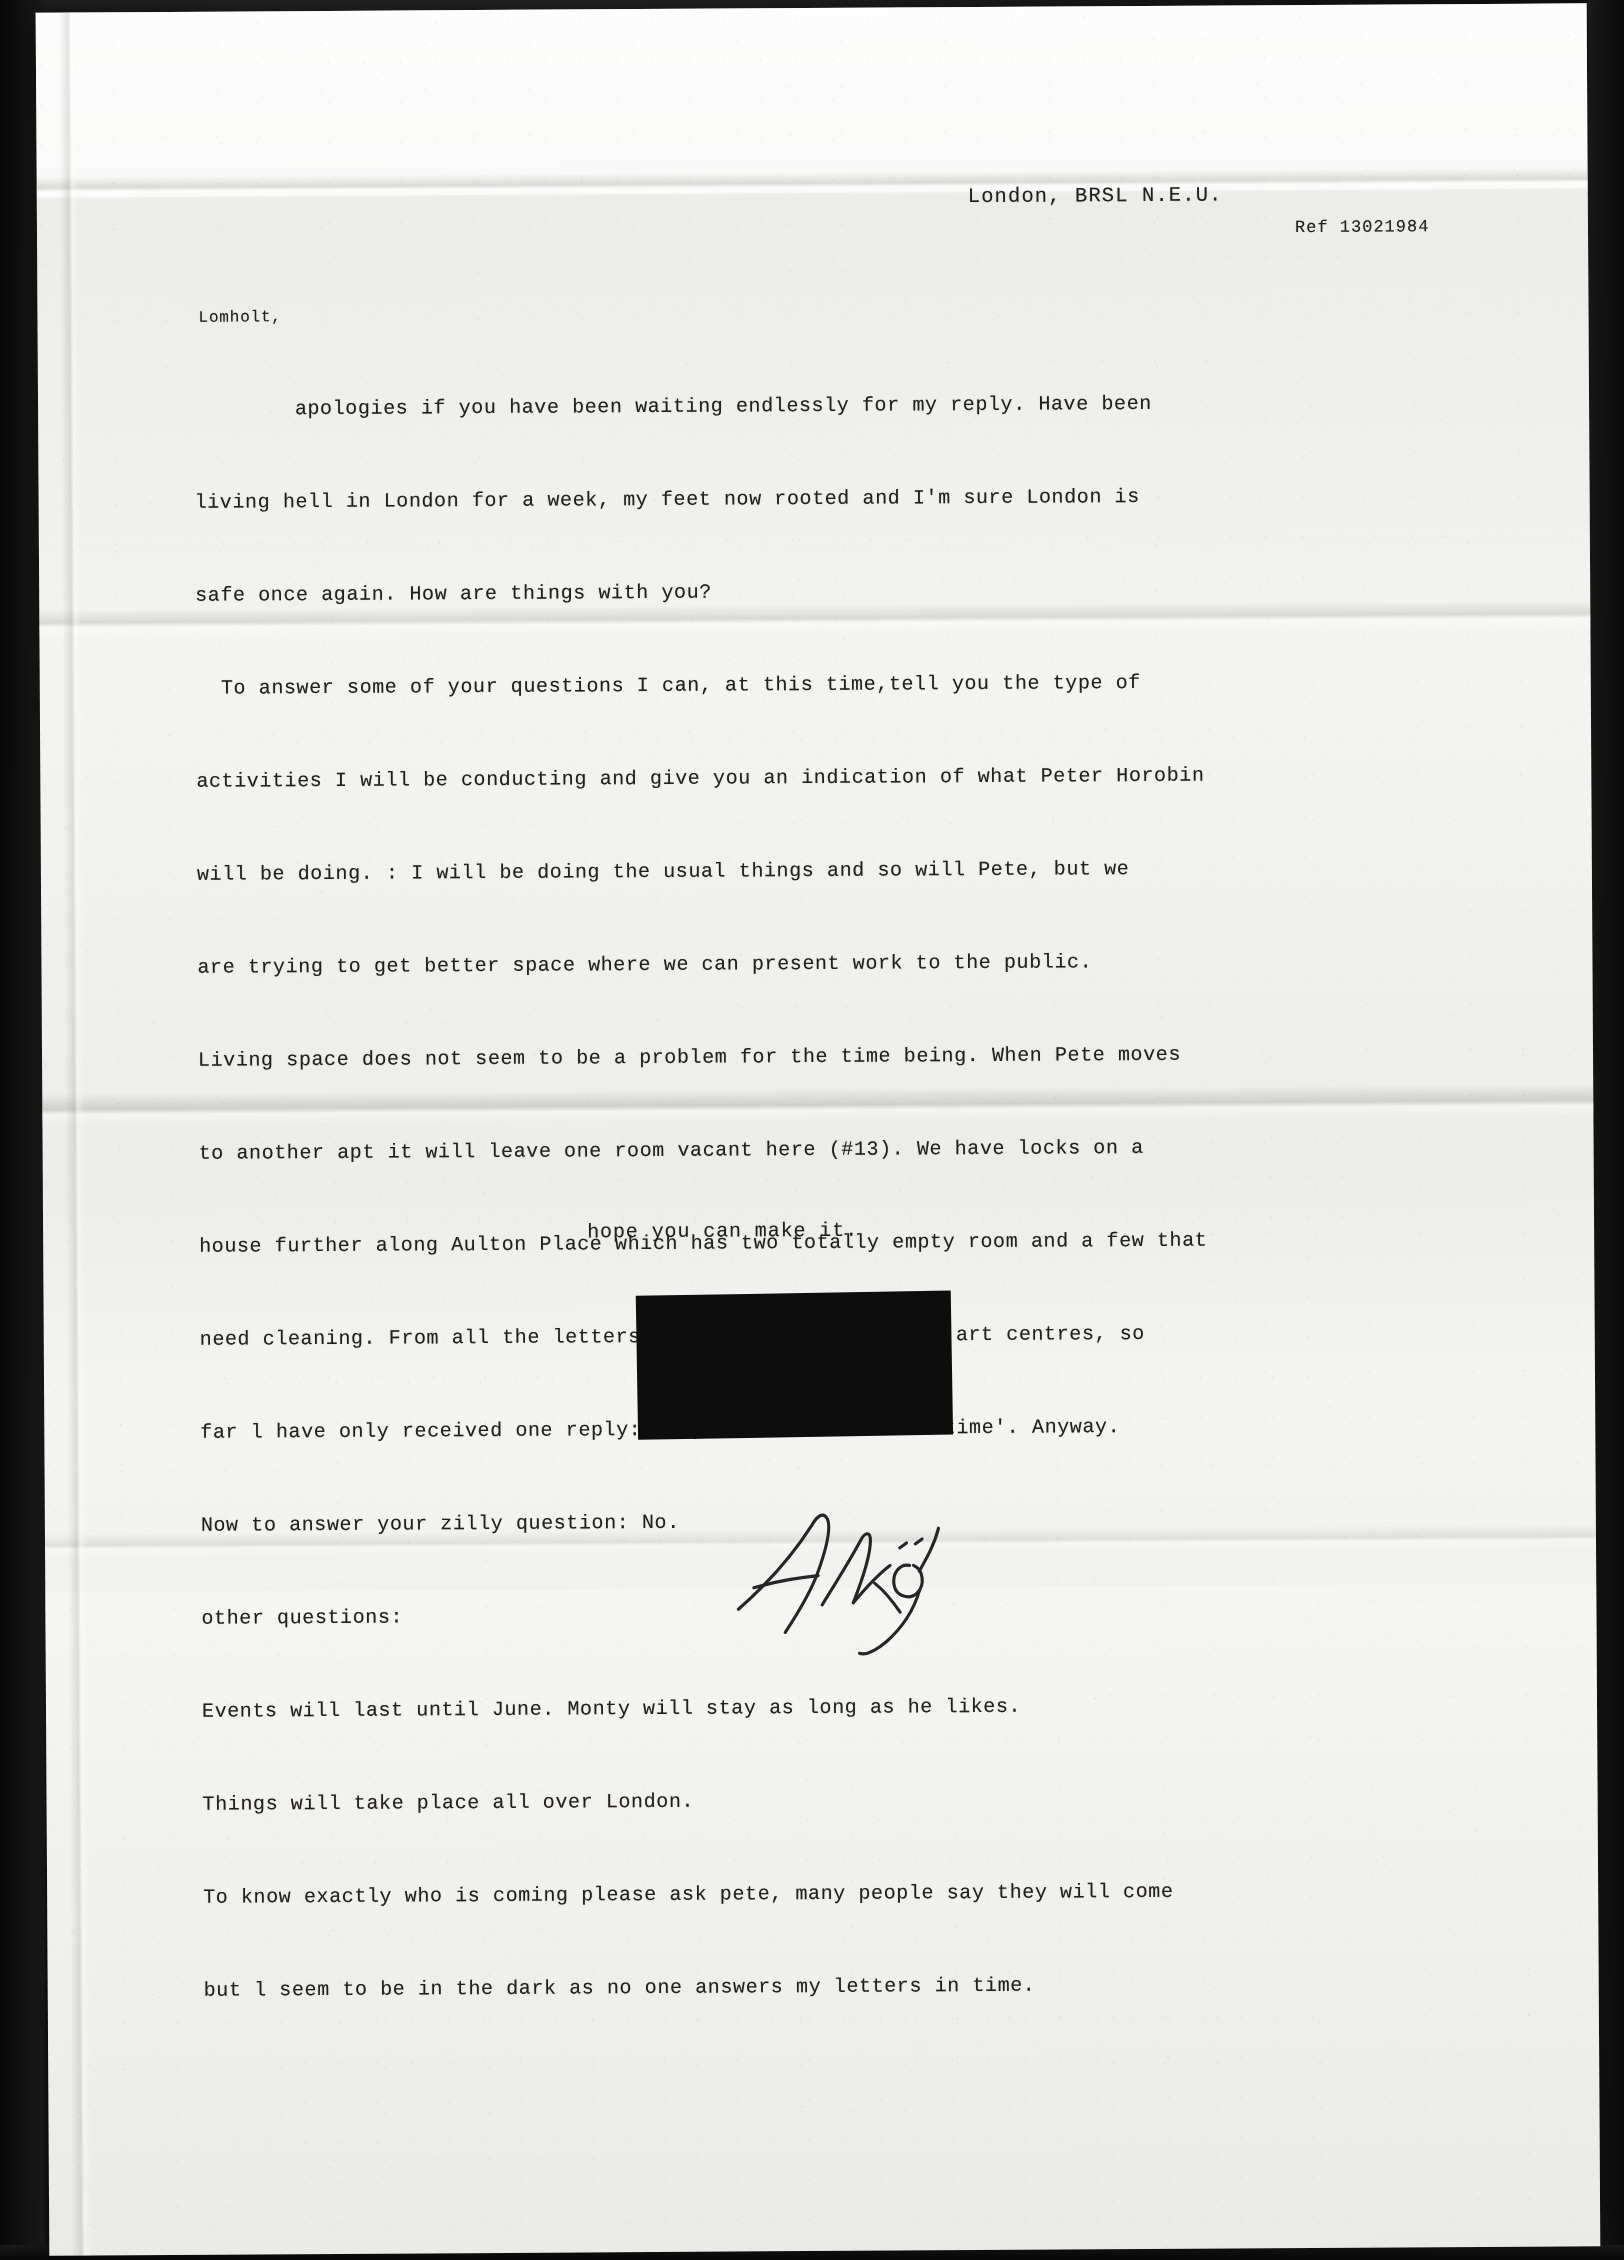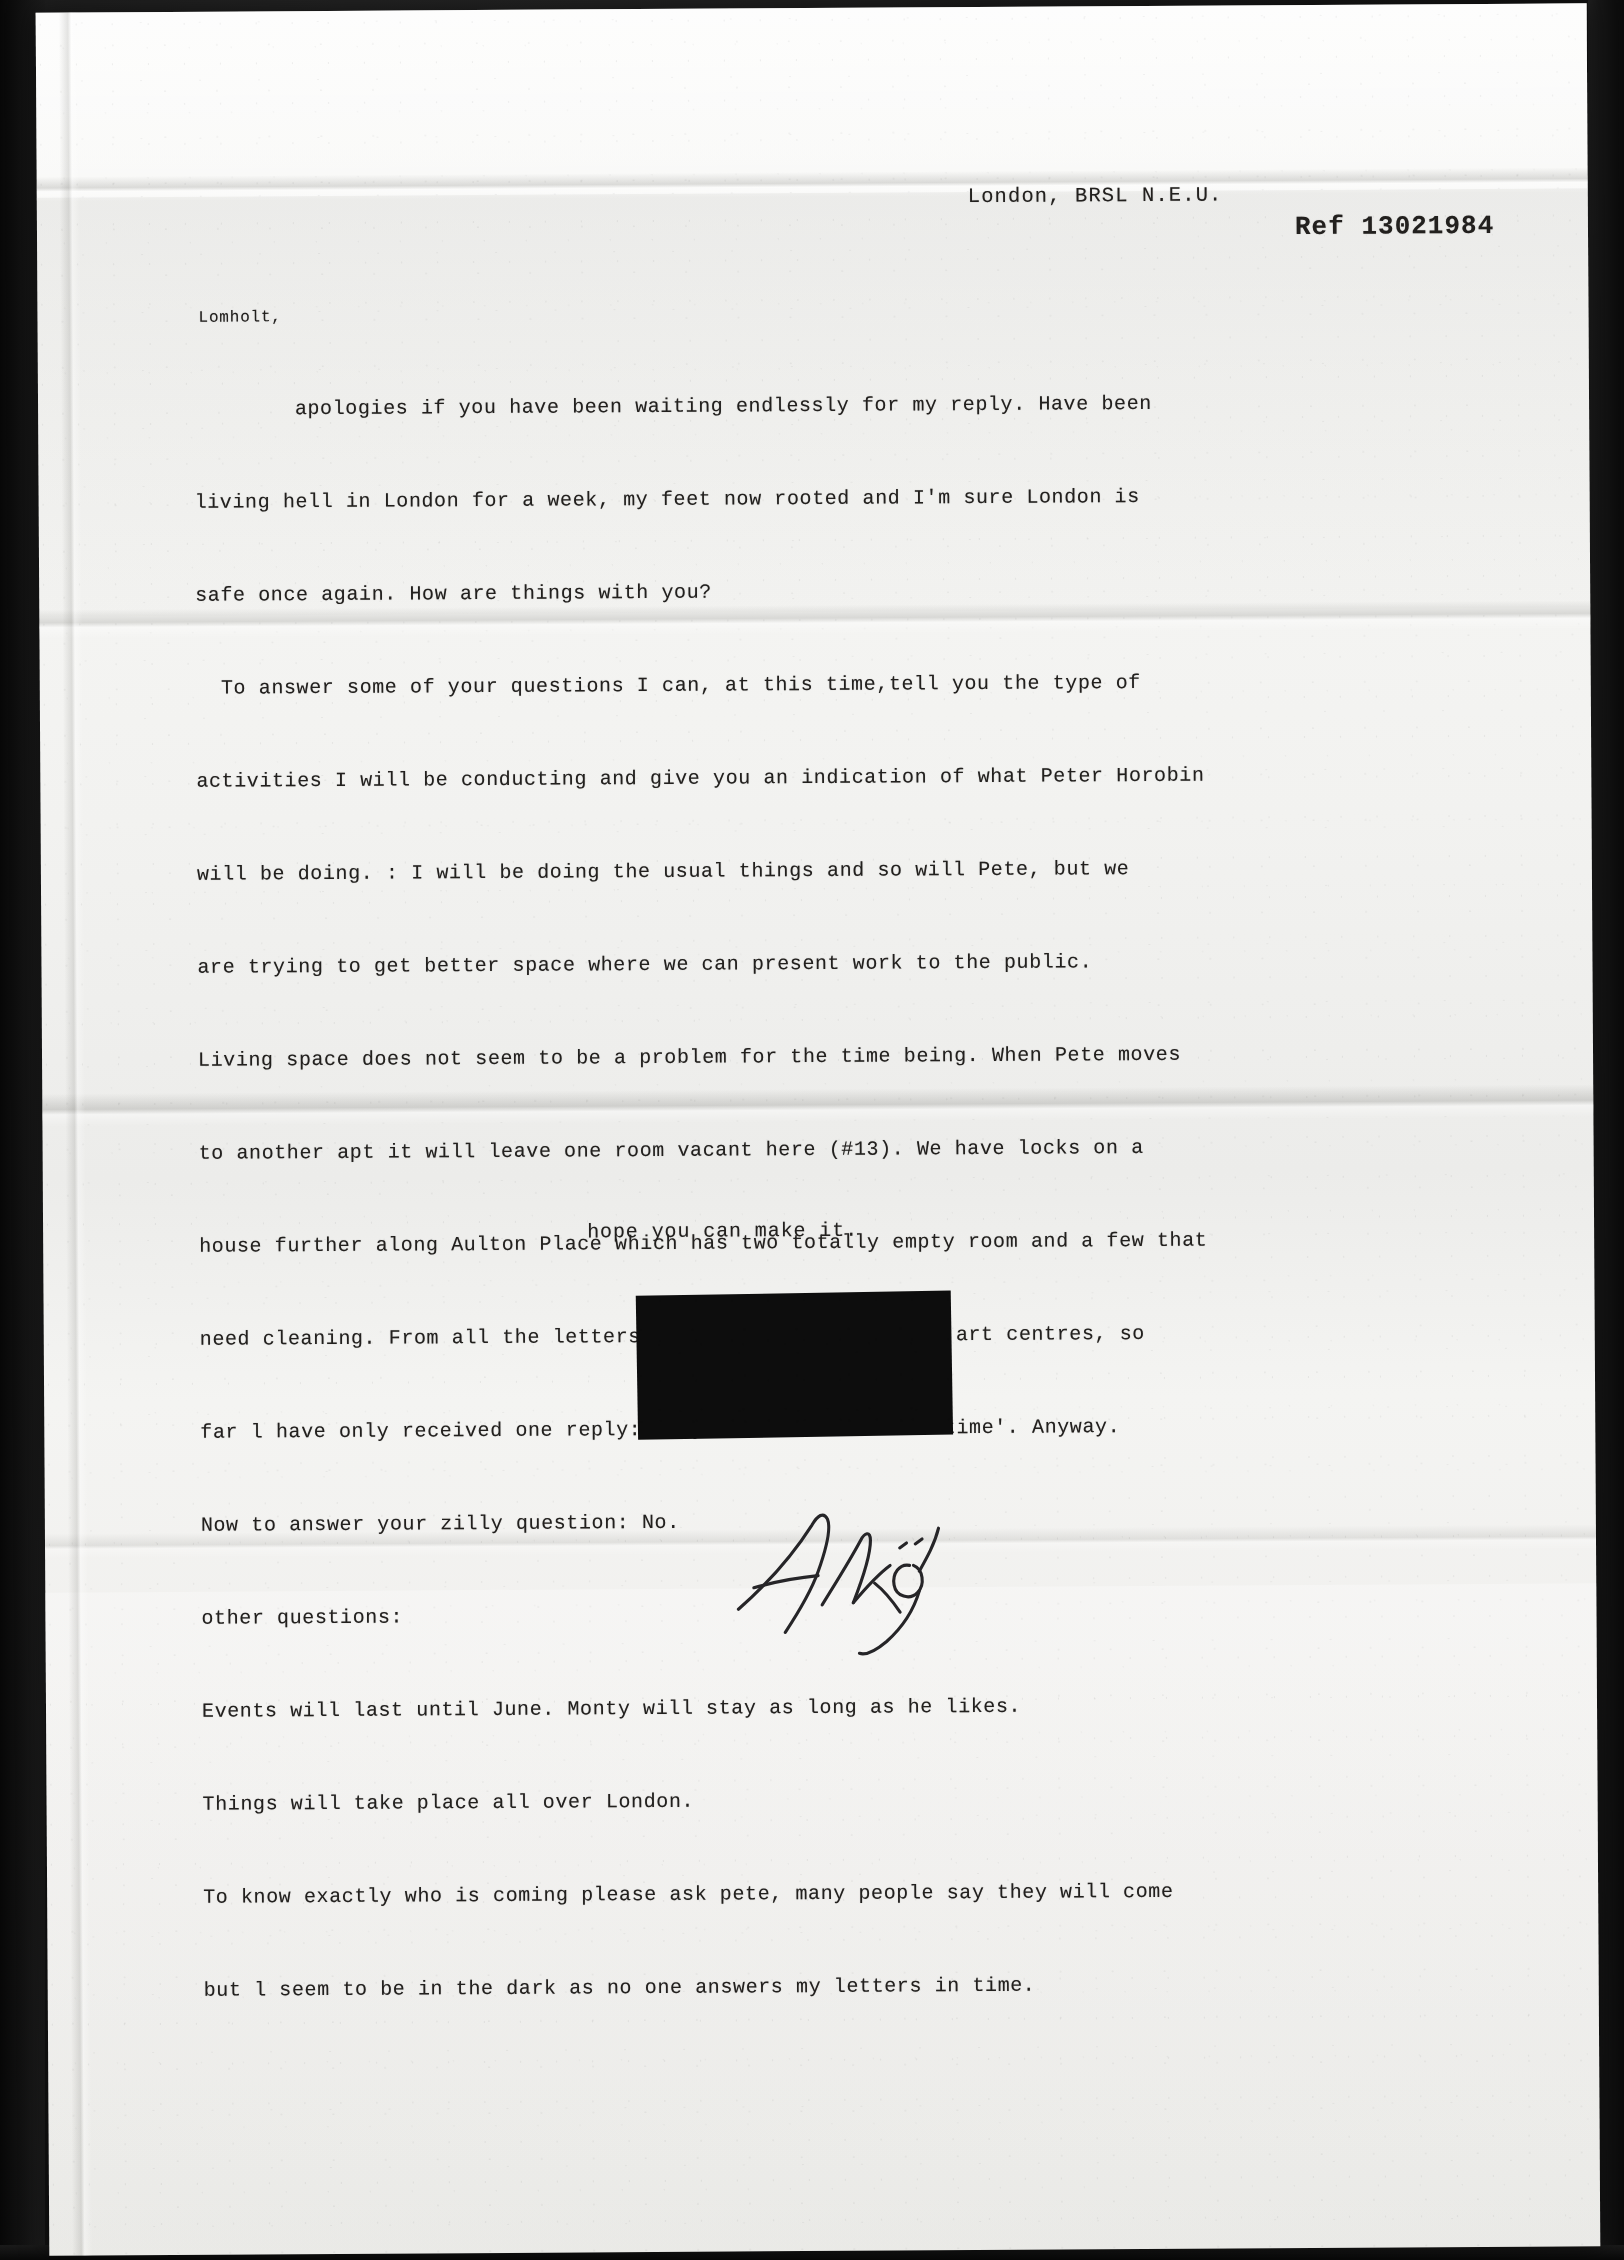--- a/index.html
+++ b/index.html
@@ -96,23 +96,22 @@
 
   .hdr-place {
     left: 931px;
     top: 174px;
     font-size: 20.5px;
     letter-spacing: 1.1px;
   }
   .hdr-ref {
     left: 1258px;
     top: 207px;
-    font-size: 26px;
+    font-size: 17px;
     letter-spacing: 1px;
-    font-weight: bold;
   }
 
   .salutation {
     left: 161px;
     top: 291px;
     font-size: 16px;
     letter-spacing: 0.8px;
   }
 
   .body-block {

